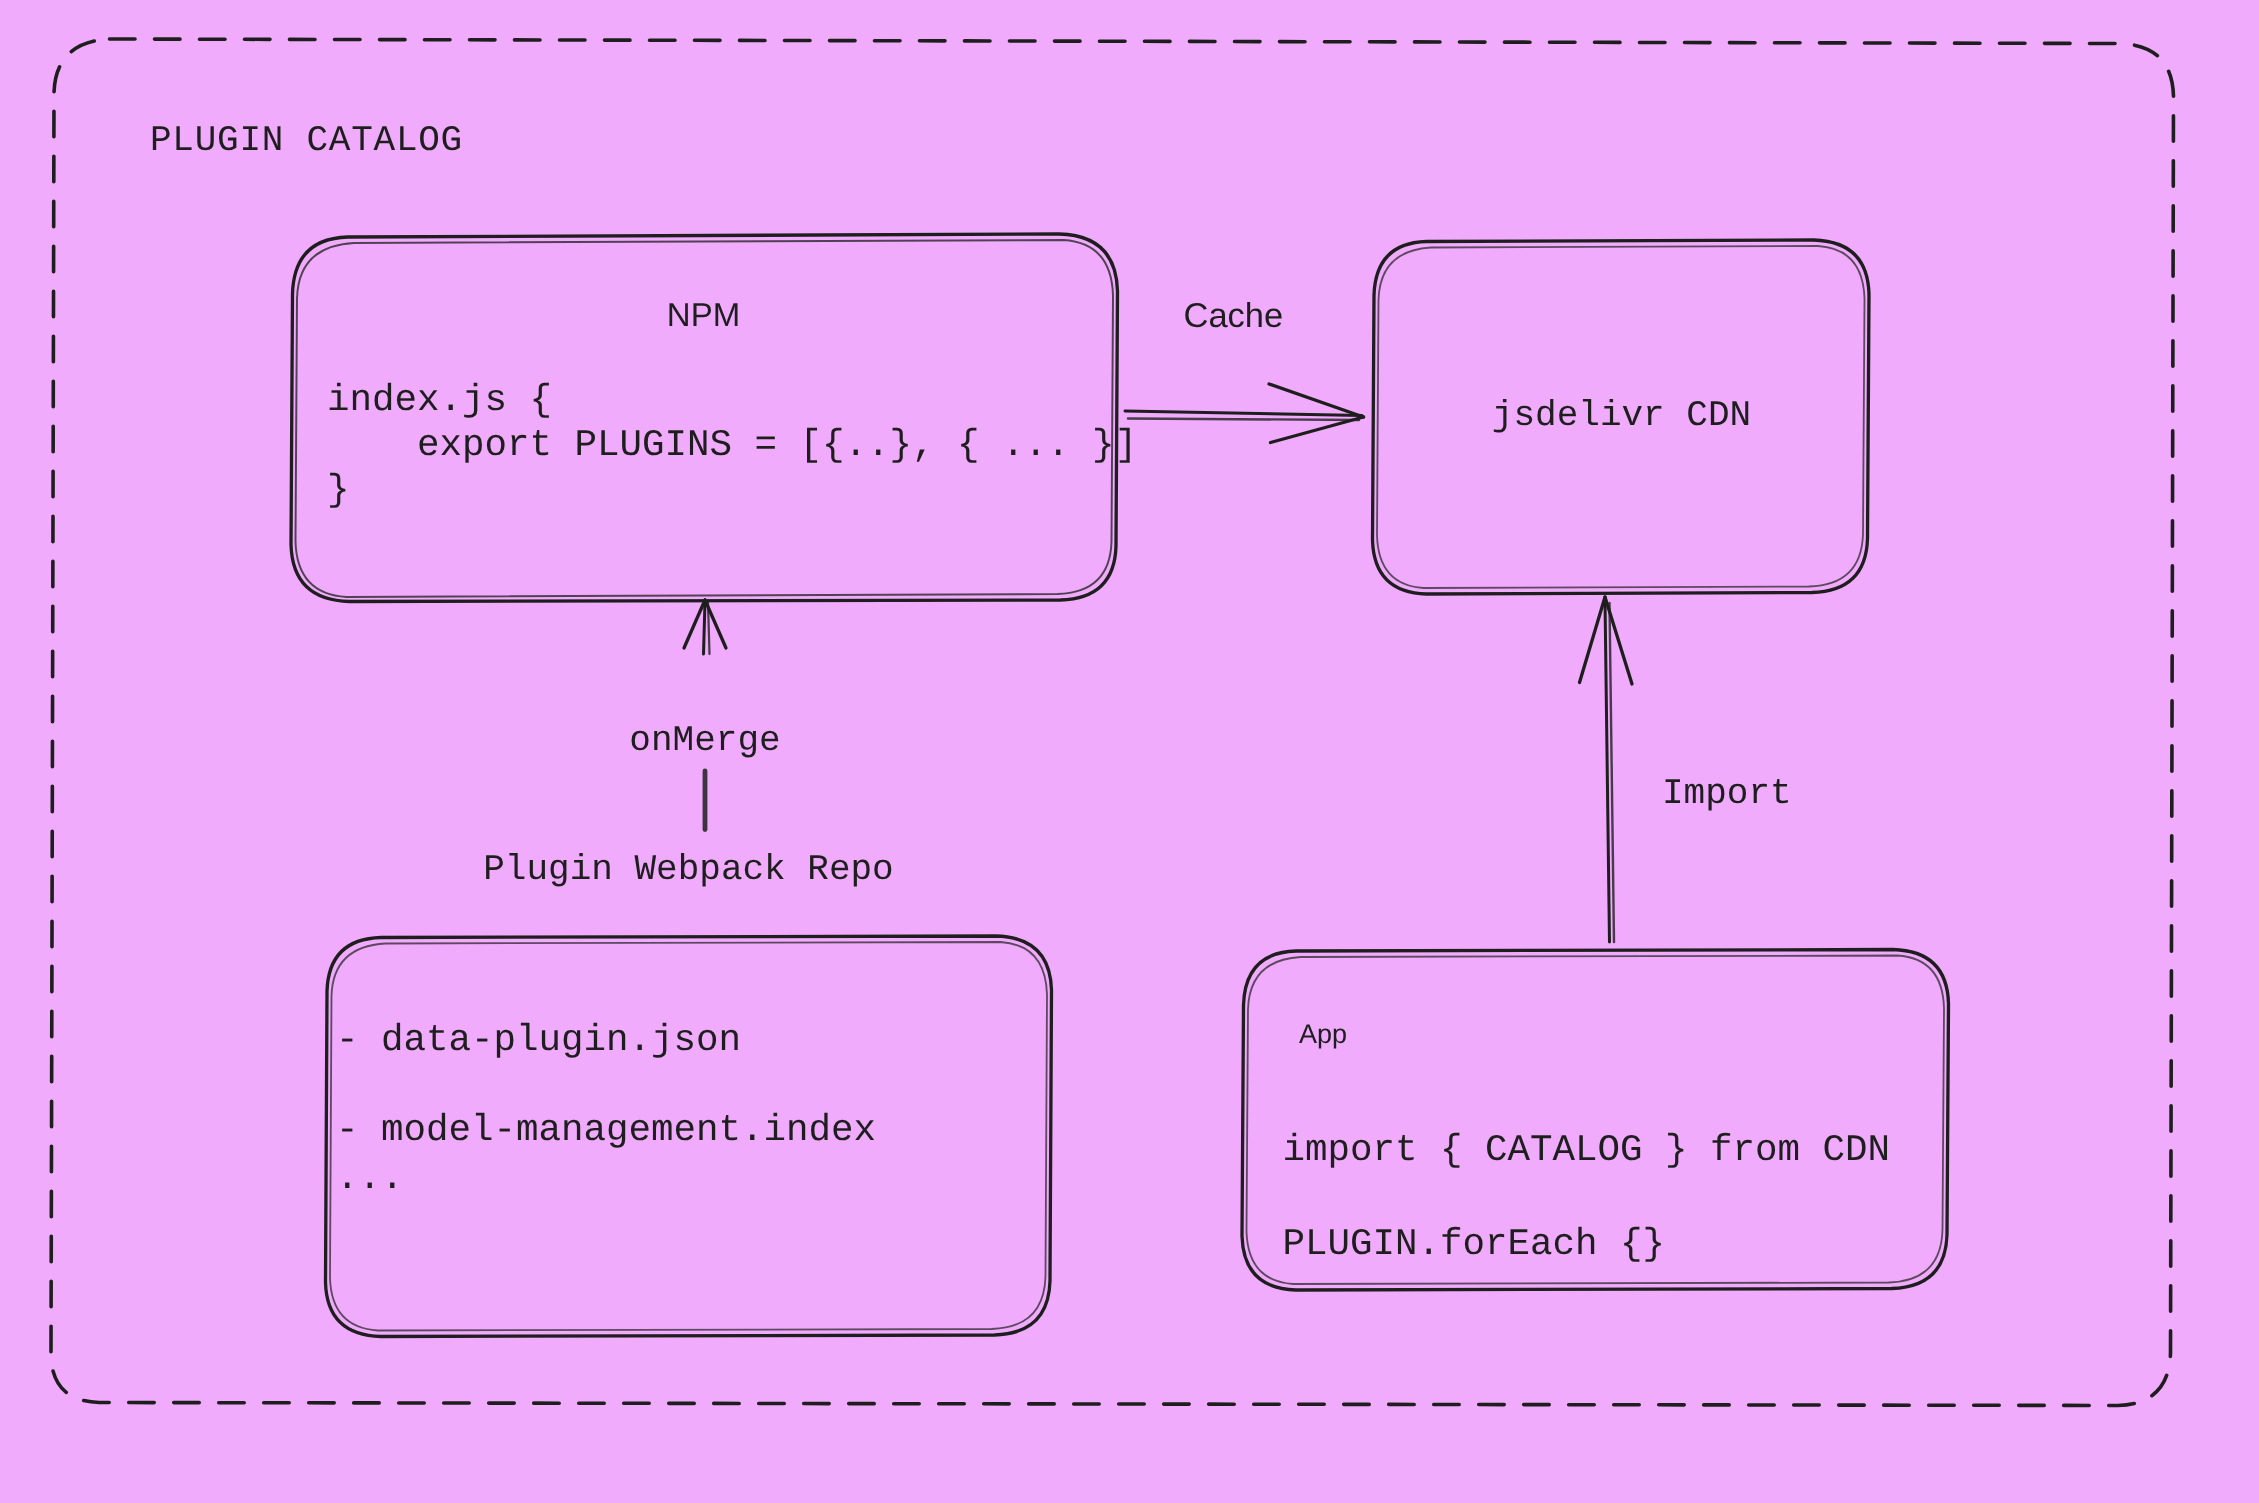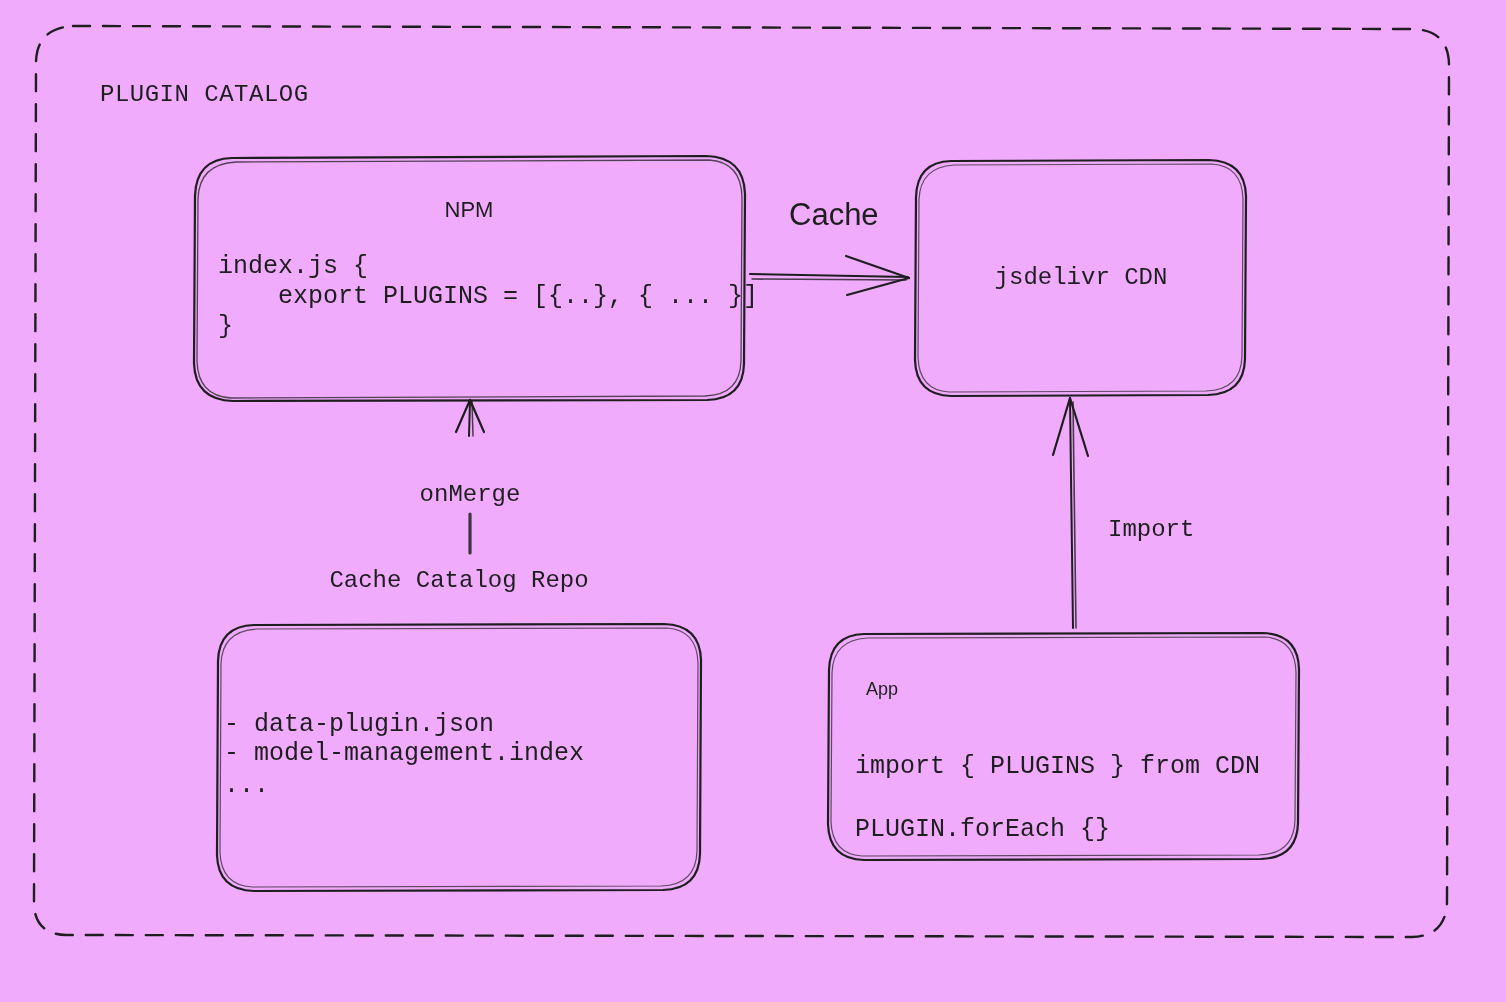--- a/index.html
+++ b/index.html
@@ -61,21 +61,21 @@
   .cdn-title {
     left: 915px;
     top: 263px;
     width: 332px;
     text-align: center;
     font-size: 24px;
   }
   .cache-label {
     left: 789px;
     top: 196px;
-    font-size: 31px;
+    font-size: 23px;
     text-align: right;
   }
   .import-label {
     left: 1108px;
     top: 515px;
     font-size: 24px;
   }
   .webpack-label {
     left: 305px;
     top: 444px;
@@ -86,21 +86,21 @@
   }
   .repo-label {
     left: 217px;
     top: 566px;
     width: 484px;
     text-align: center;
     font-size: 24px;
   }
   .repo-list {
     left: 224px;
-    top: 709px;
+    top: 678px;
     font-size: 25px;
     line-height: 32px;
   }
   .app-title {
     left: 866px;
     top: 678px;
     font-size: 18px;
   }
   .app-code {
     left: 855px;
@@ -166,22 +166,22 @@
   <div class="lbl mono npm-code" style="top:312px;">}</div>
 
   <div class="lbl mono cdn-title">jsdelivr CDN</div>
 
   <div class="lbl sans cache-label">Cache</div>
 
   <div class="lbl mono webpack-label" style="top:478px;">onMerge</div>
 
   <div class="lbl mono import-label">Import</div>
 
-  <div class="lbl mono repo-label">Cache Catalog Repo</div>
+  <div class="lbl mono repo-label">Plugin Webpack Repo</div>
   <div class="lbl mono repo-list">- data-plugin.json</div>
   <div class="lbl mono repo-list" style="top:738px;">- model-management.index</div>
   <div class="lbl mono repo-list" style="top:770px;">...</div>
 
   <div class="lbl sans app-title">App</div>
-  <div class="lbl mono app-code">import { PLUGINS } from CDN</div>
+  <div class="lbl mono app-code">import { CATALOG } from CDN</div>
   <div class="lbl mono app-code" style="top:798px;">PLUGIN.forEach {}</div>
 
 </div>
 
 </body></html>

